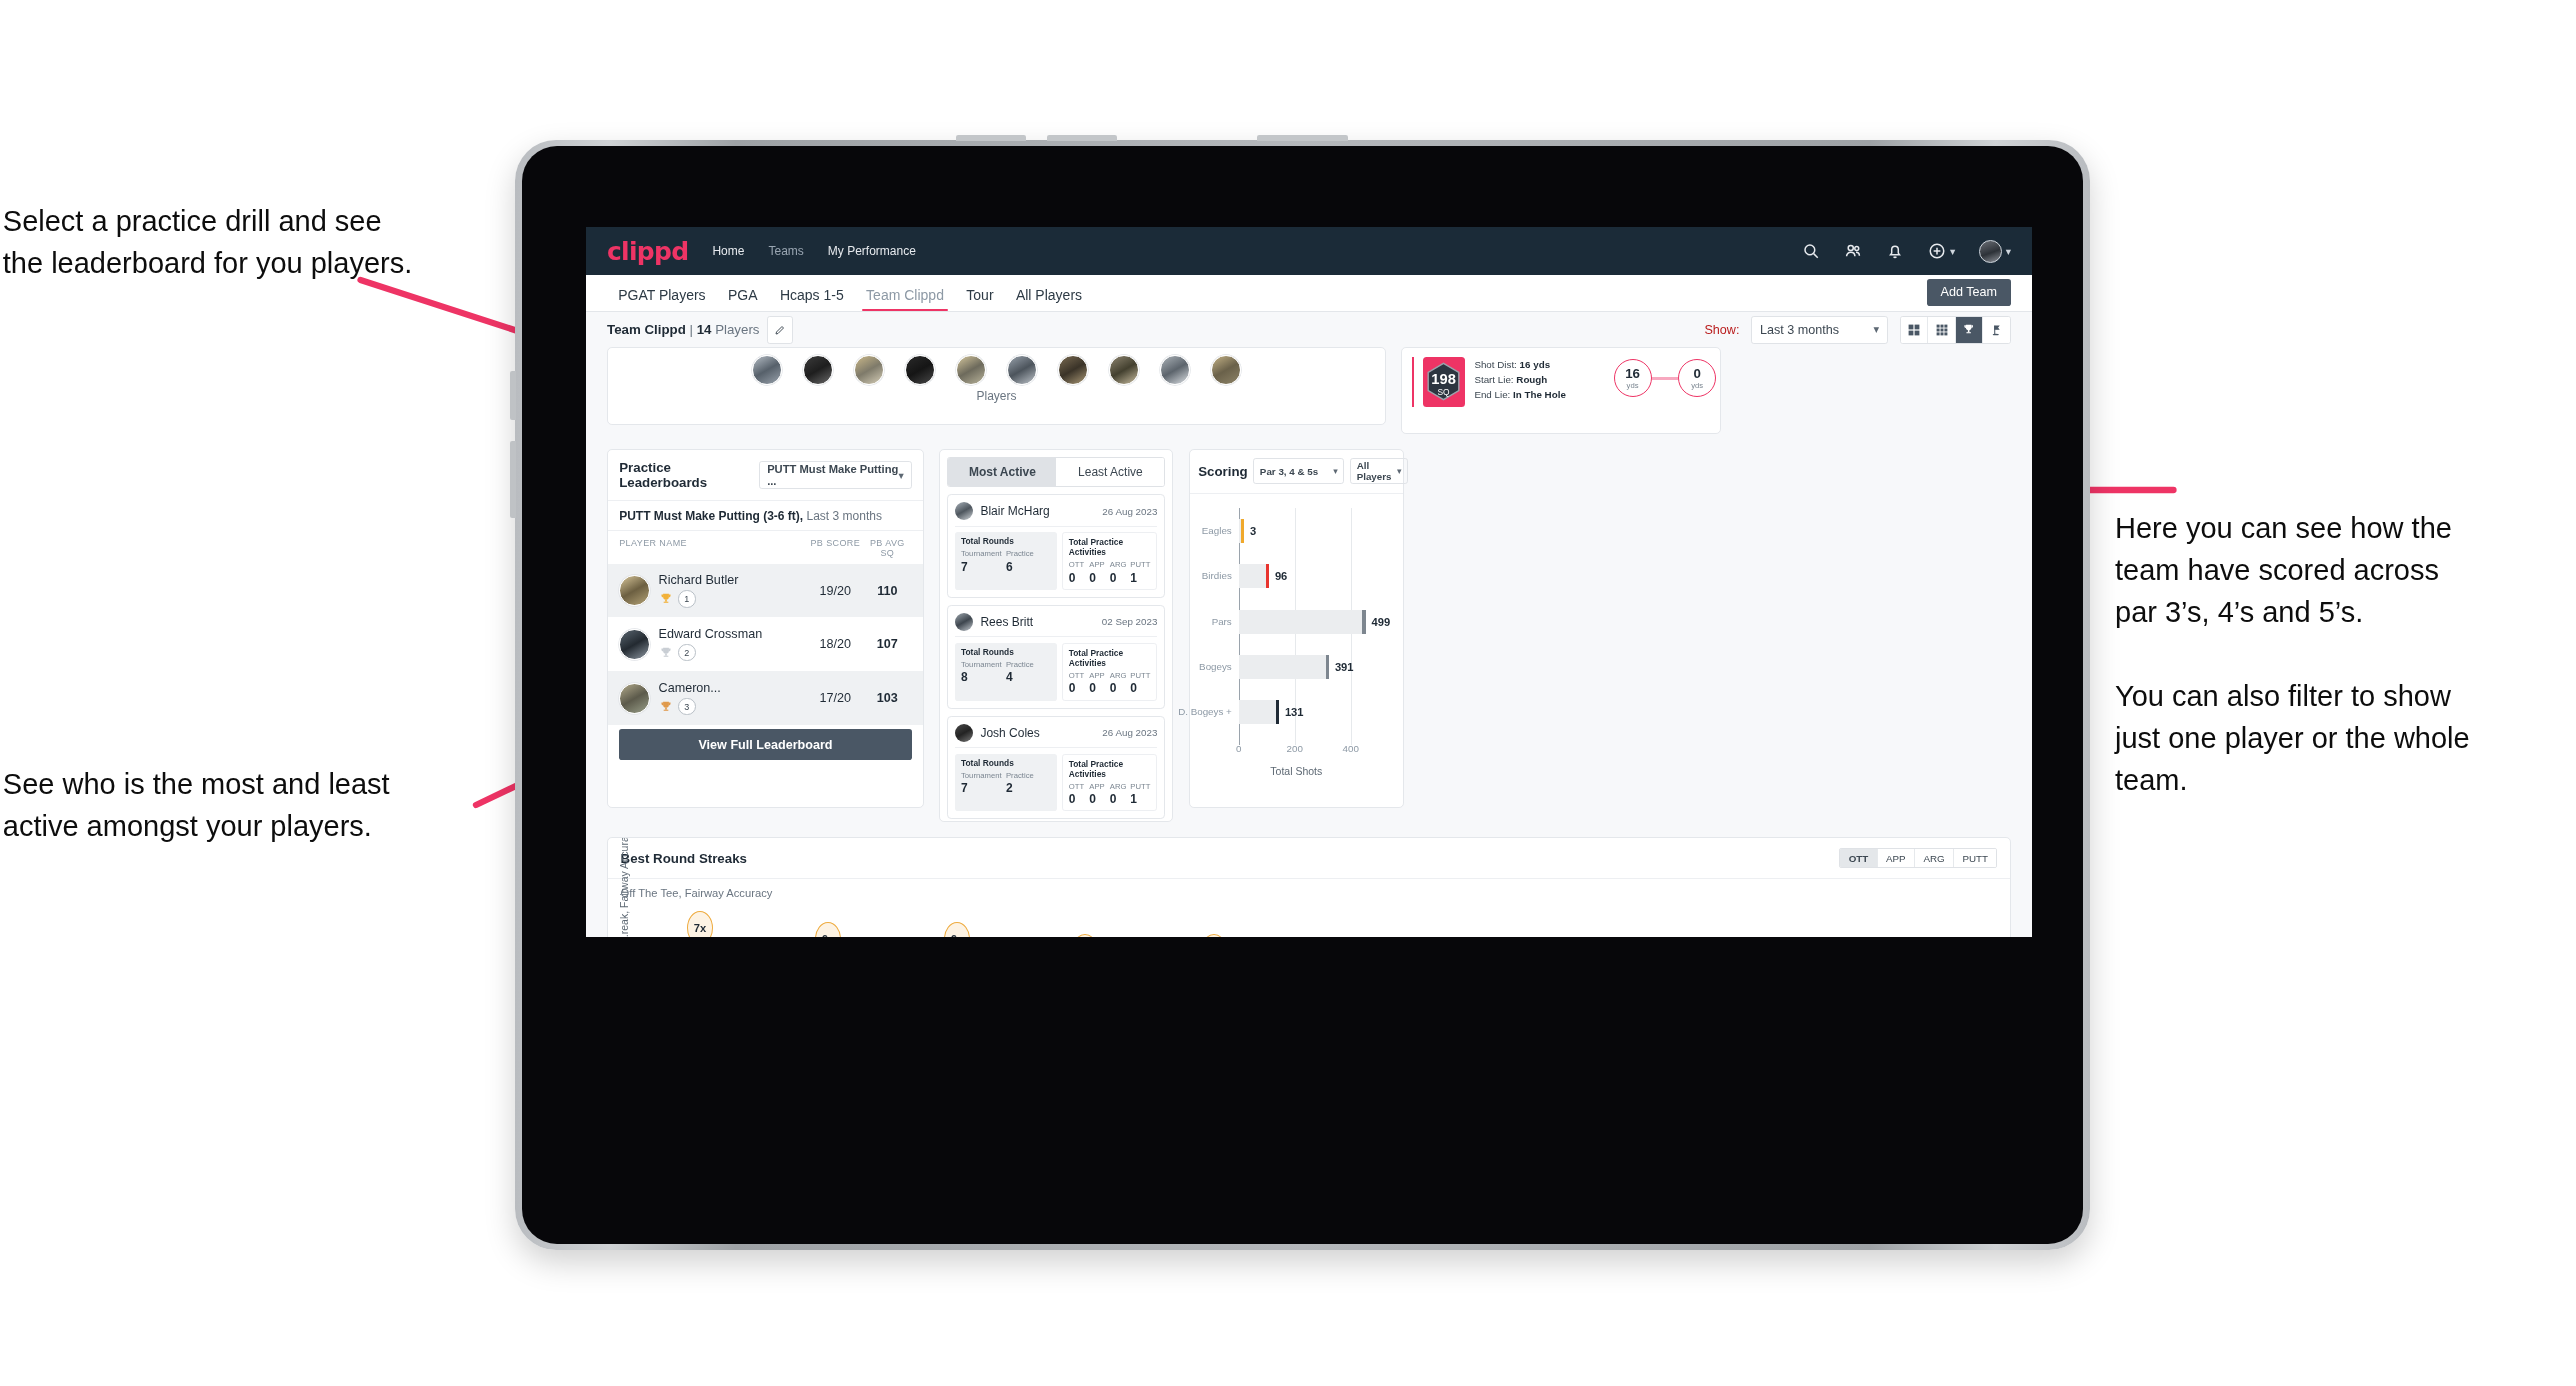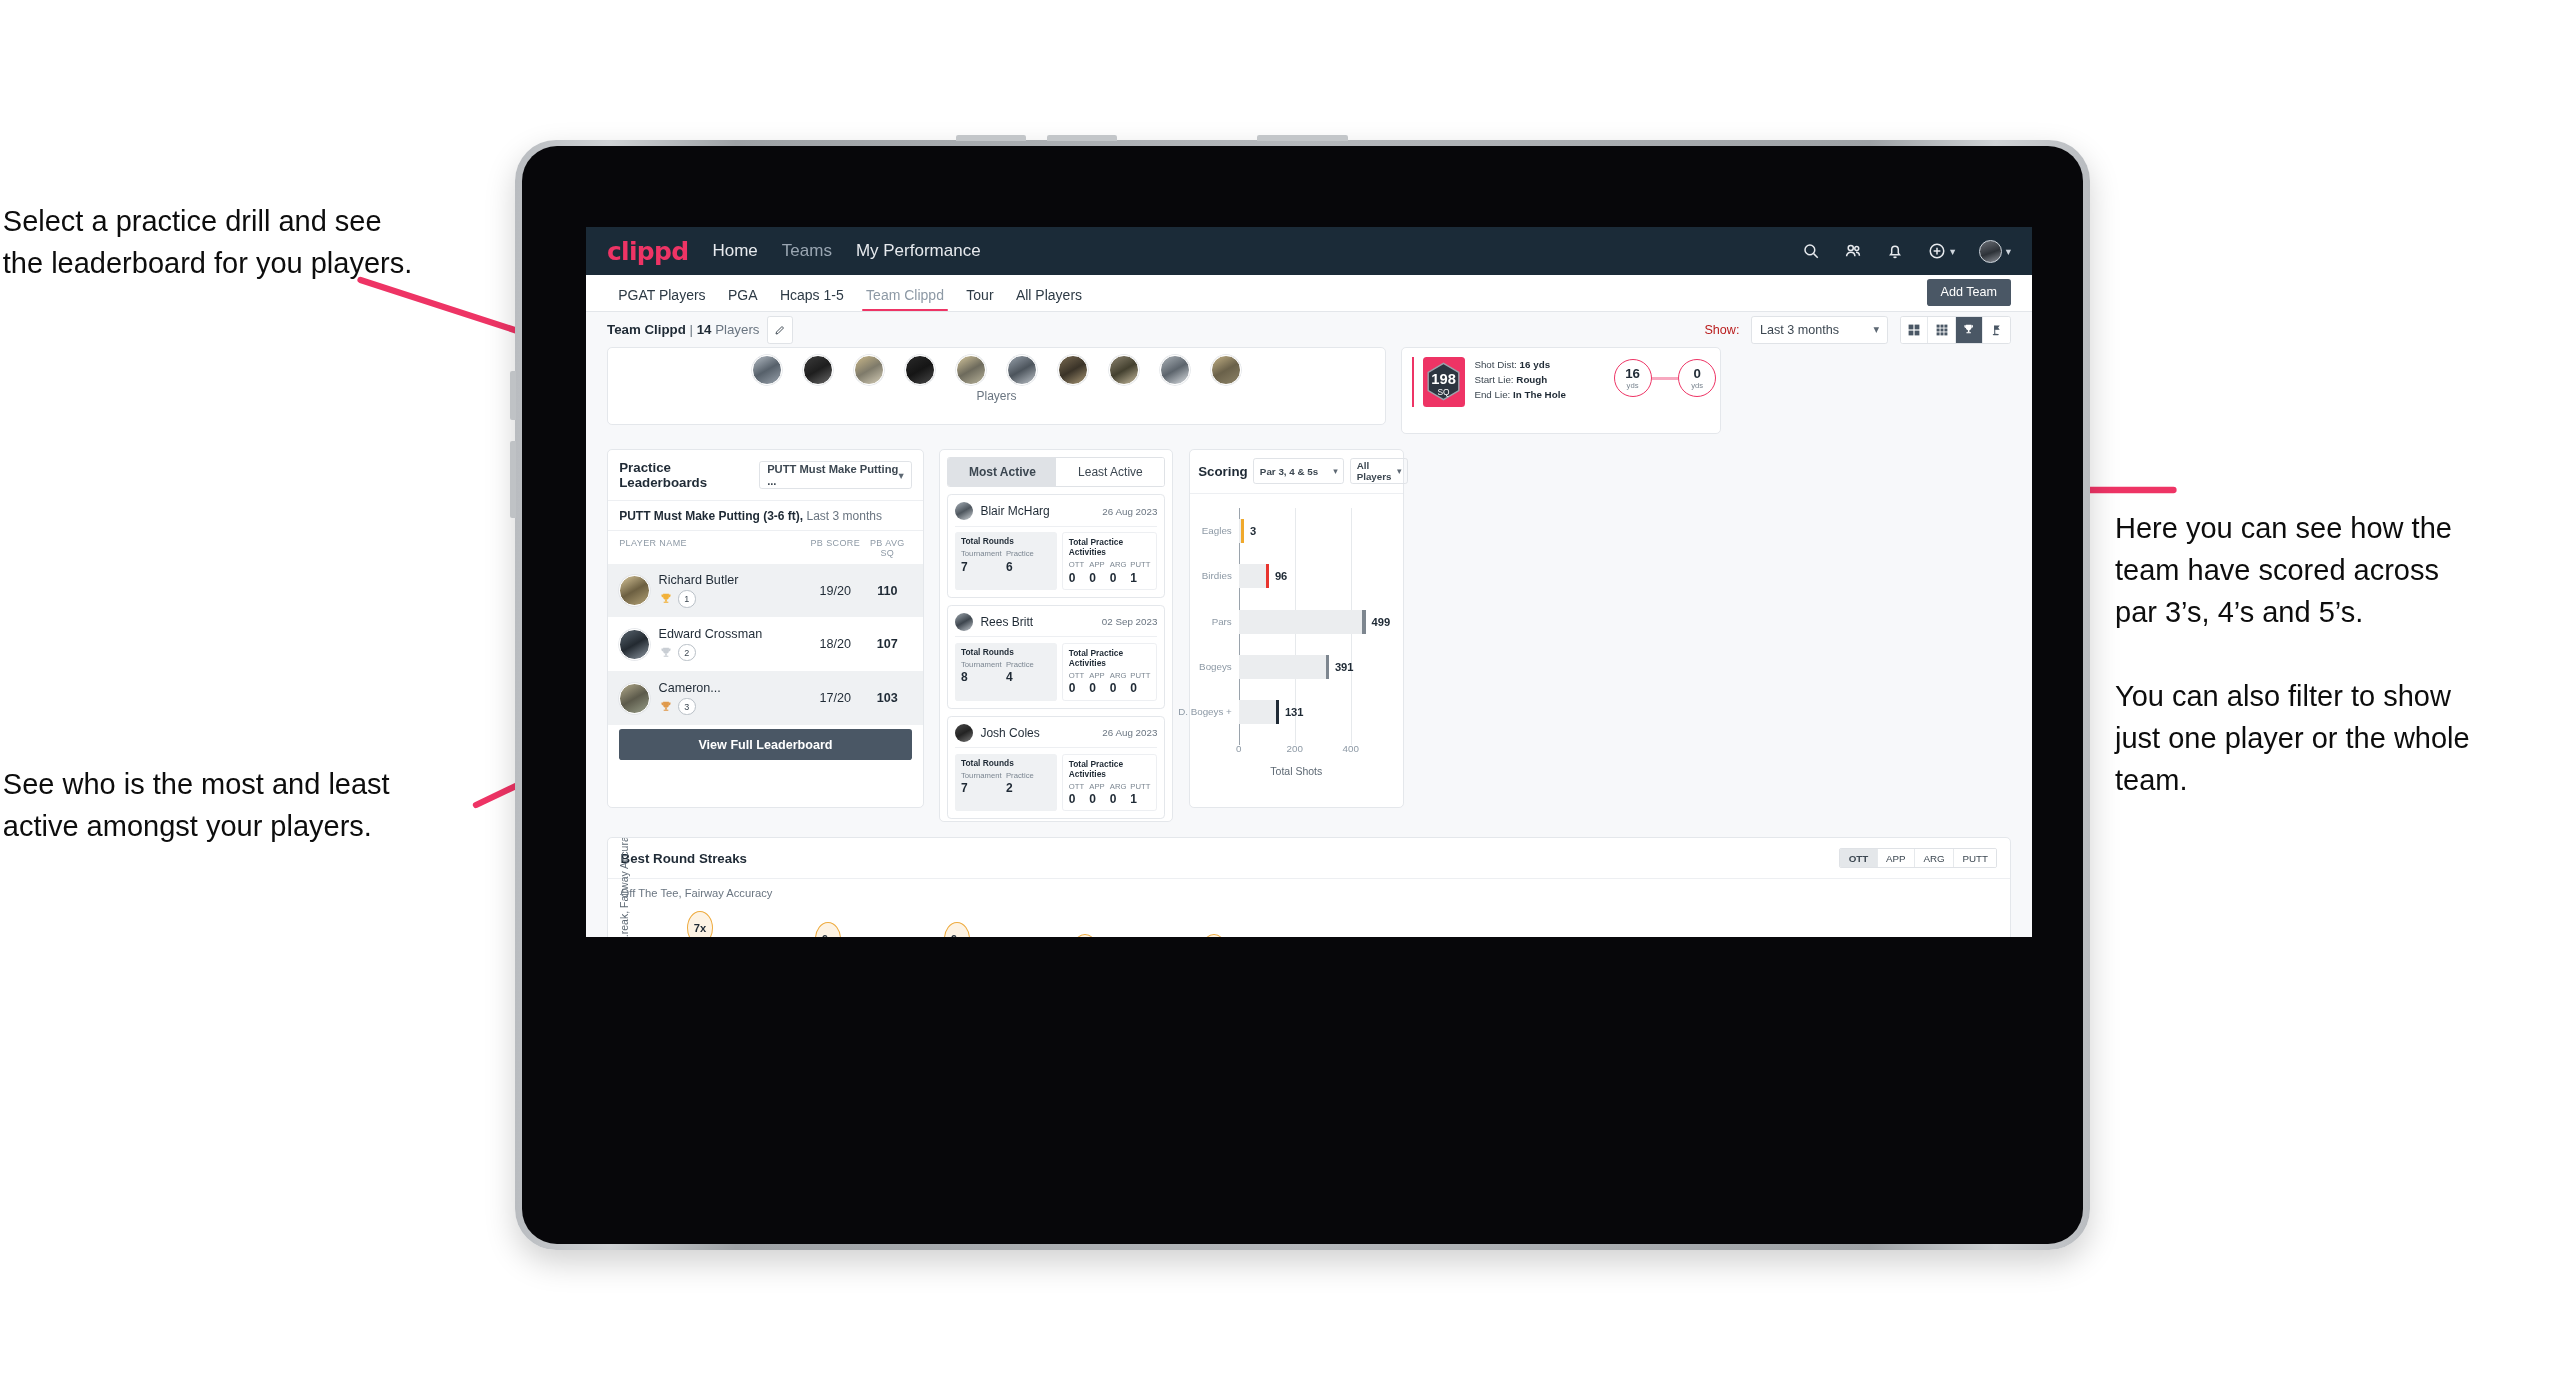--- a/index.html
+++ b/index.html
@@ -38,21 +38,21 @@
   .vol-btn{position:absolute;top:-4.9px;height:6.3px;background:#c3c6c9;border-radius:2.1px 2.1px 0 0;}
   .side-btn{position:absolute;left:-4.9px;width:6.3px;background:#bfc2c5;border-radius:2.1px 0 0 2.1px;}
   #screen{
     position:absolute;left:64px;top:81px;width:1446px;height:710px;
     background:#f7f8fa;overflow:hidden;
   }
 
   
   #appbar{height:48px;background:#1b2b38;display:flex;align-items:center;padding:0 21px;}
   #logo{font-size:25px;font-weight:700;color:#ee3465;letter-spacing:-0.7px;font-family:"DejaVu Sans",sans-serif;}
-  .navlink{margin-left:24px;font-size:17px;color:#e7eaee;}
+  .navlink{margin-left:24px;font-size:12px;color:#e7eaee;}
   .navlink.dim{color:#9aa6b2;}
   #appbar-right{margin-left:auto;display:flex;align-items:center;gap:24px;}
   .hicon{width:18px;height:18px;display:block;}
   .hicon svg{width:18px;height:18px;display:block;}
   .caret{font-size:10.5px;color:#cfd6dd;margin-left:3.5px;}
   #avatar-top{width:21px;height:21px;border-radius:50%;border:1.4px solid #cfd6dd;
     background:linear-gradient(160deg,#6b6f76,#2d3238 55%,#8e9299);}
 
   
   #tabbar{height:36px;background:#ffffff;border-bottom:0.7px solid #e3e6ea;display:flex;align-items:flex-end;padding:0 21px;position:relative;}

